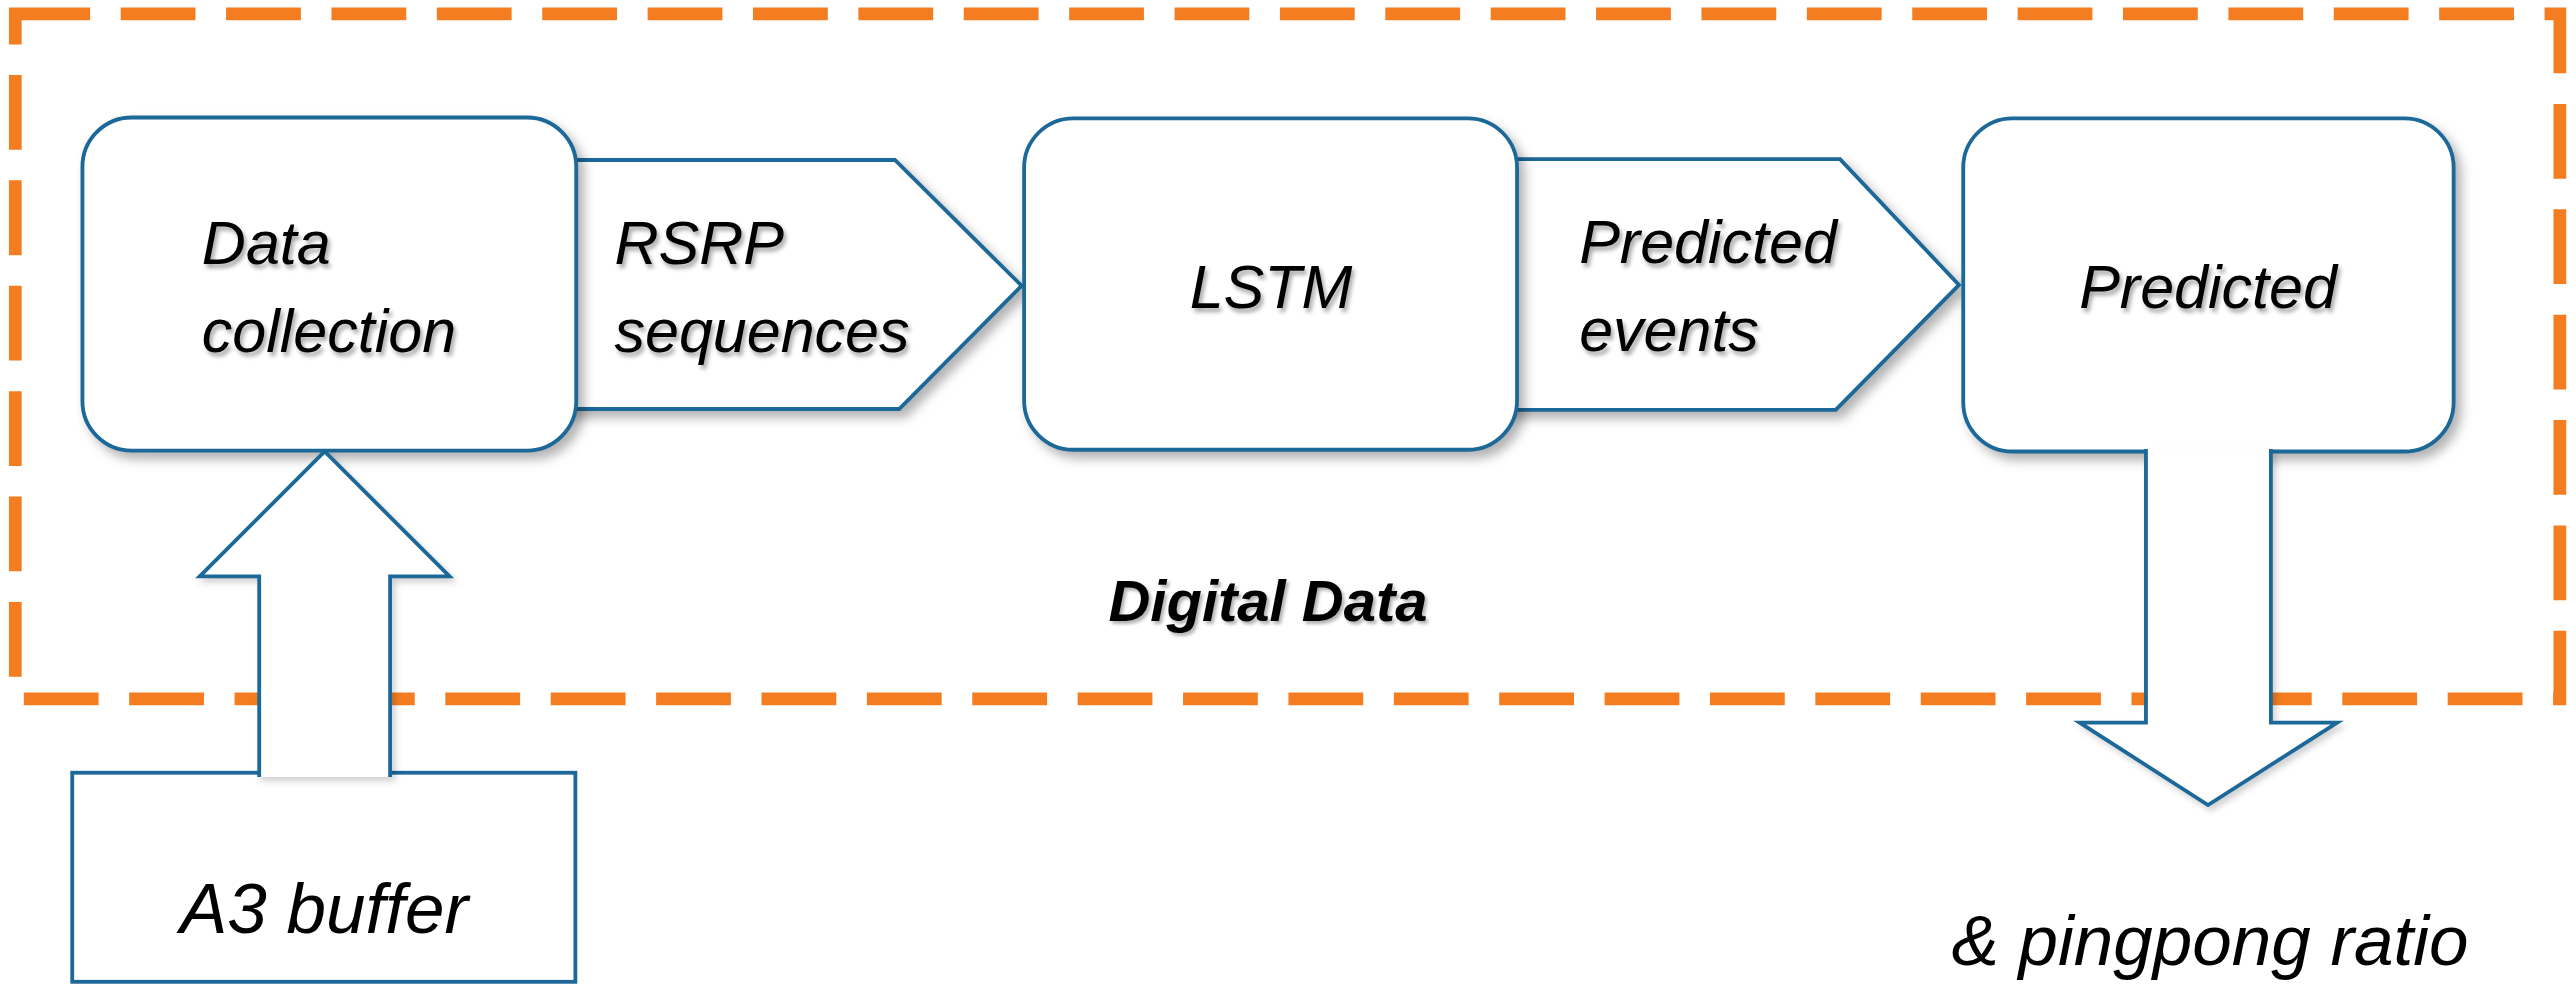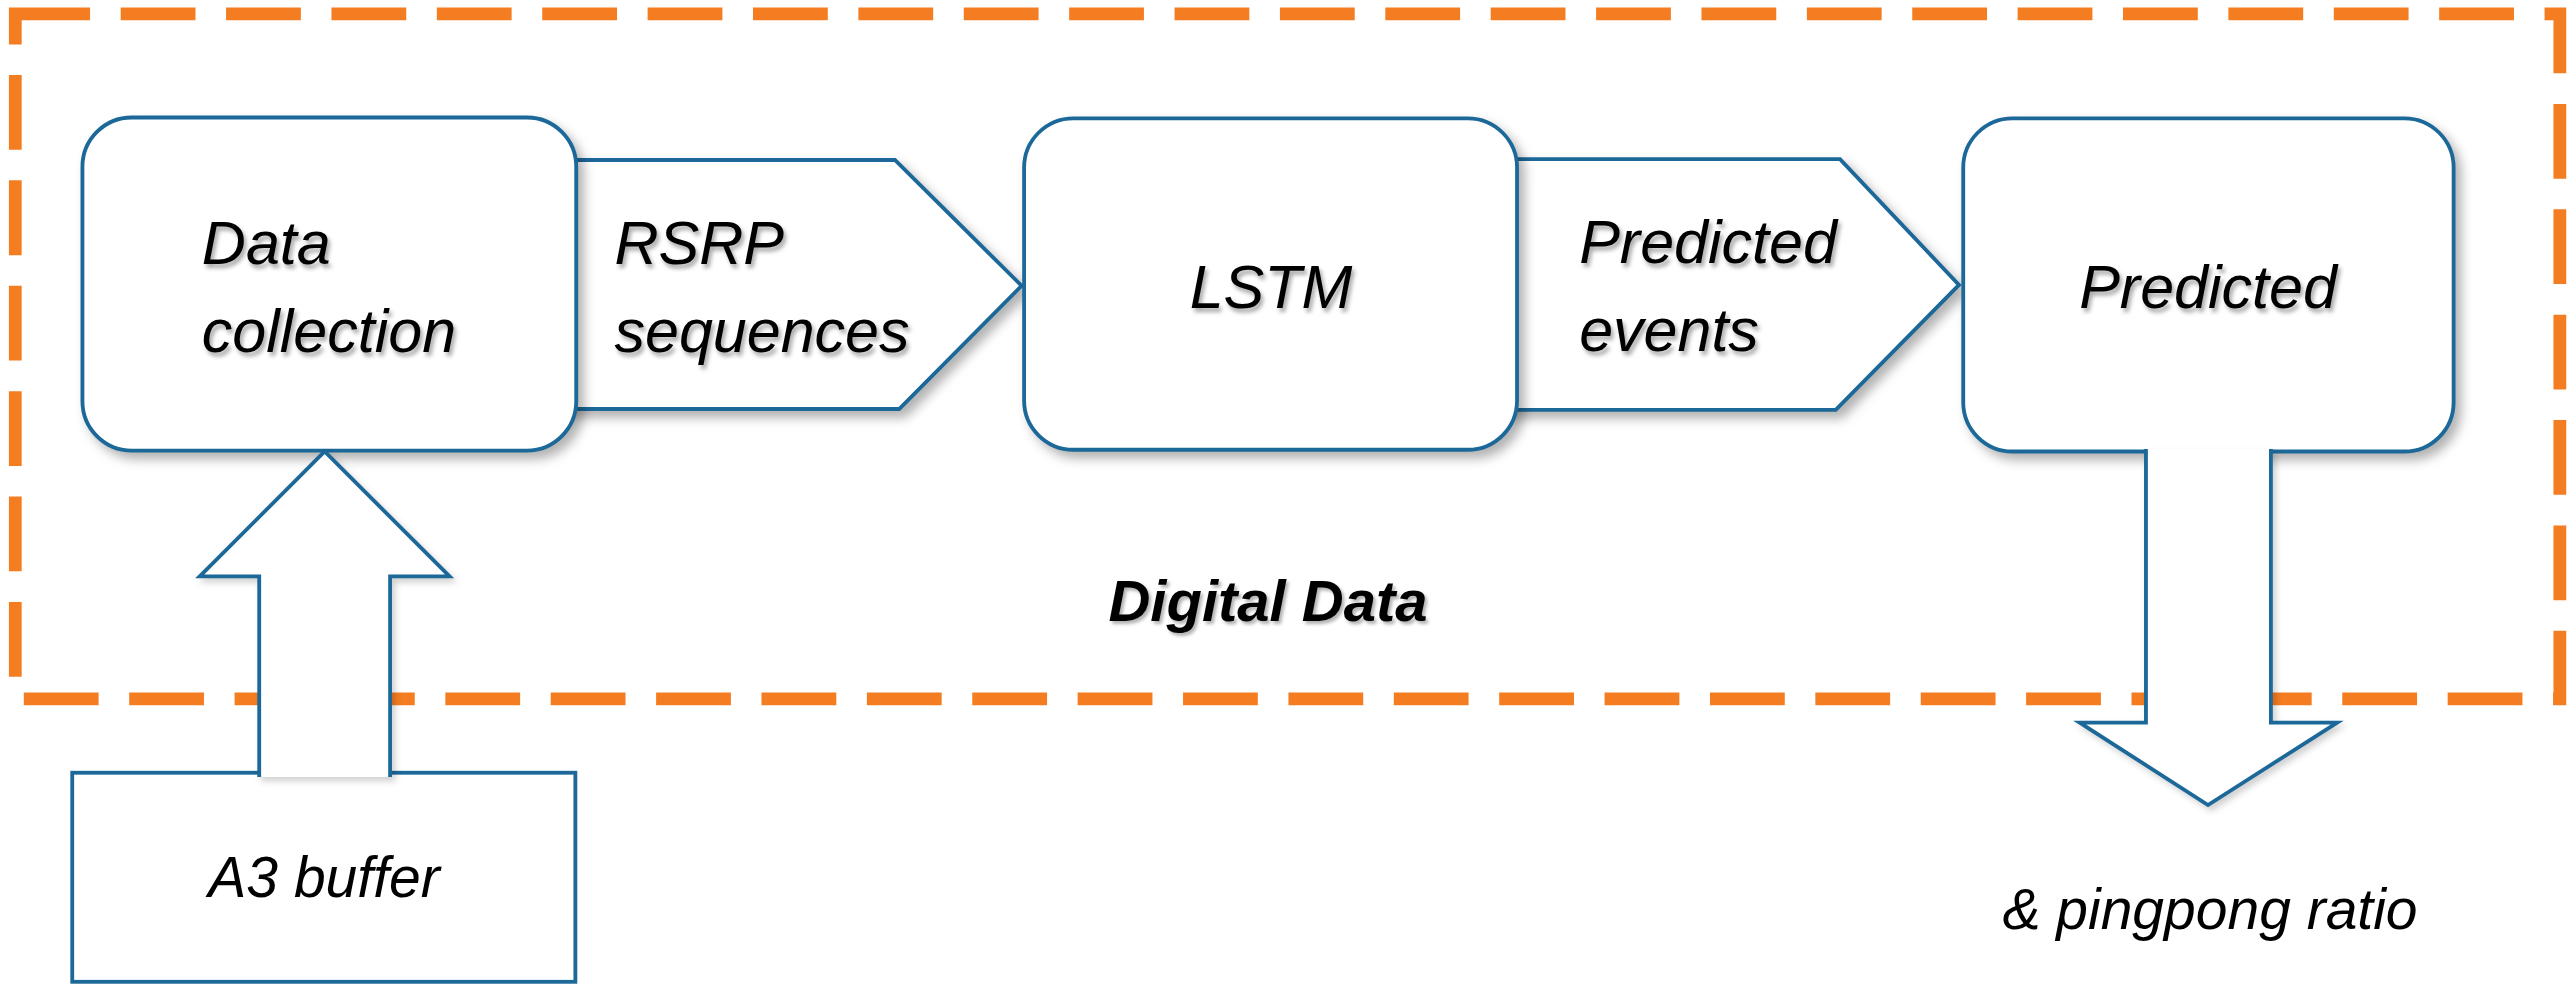--- a/index.html
+++ b/index.html
@@ -55,22 +55,23 @@
     line-height:88px;
     text-shadow:2.5px 4.2px 4.2px rgba(0,0,0,0.35);
   }
   .title{
     font-size:58px;
     font-weight:bold;
     line-height:68px;
     text-shadow:2.5px 3.4px 3.4px rgba(0,0,0,0.30);
   }
   .plain{
-    font-size:57px;
+    font-size:71px;
     line-height:88px;
+    margin-top:32px;
   }
 </style>
 </head>
 <body>
 
 <div class="canvas">
 
   <svg width="2576" height="999" viewBox="0 0 3031 1175">
 
     <rect class="boundary" x="18" y="16" width="2994" height="806"></rect>

